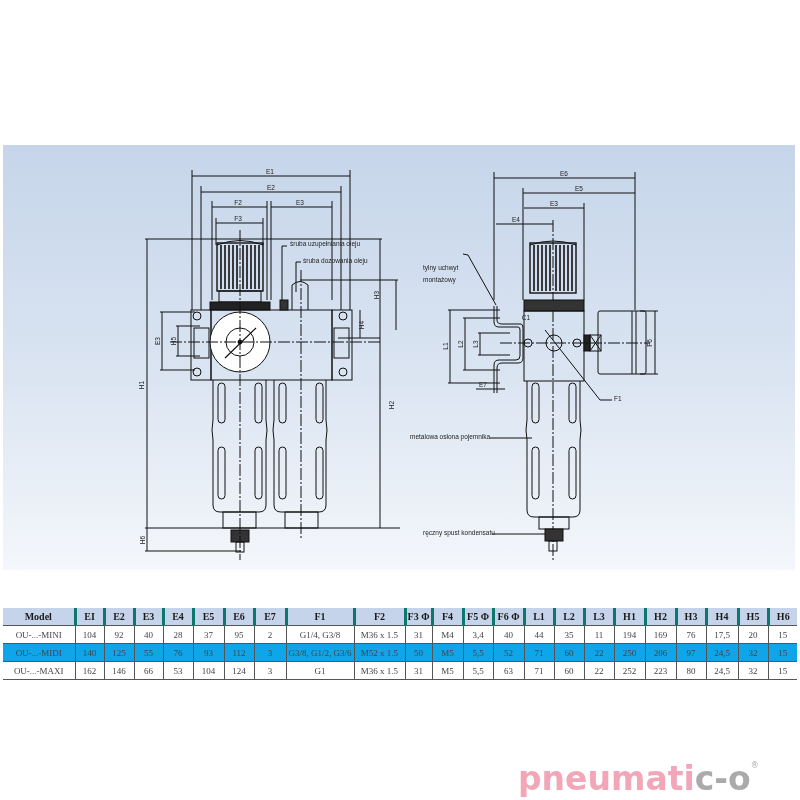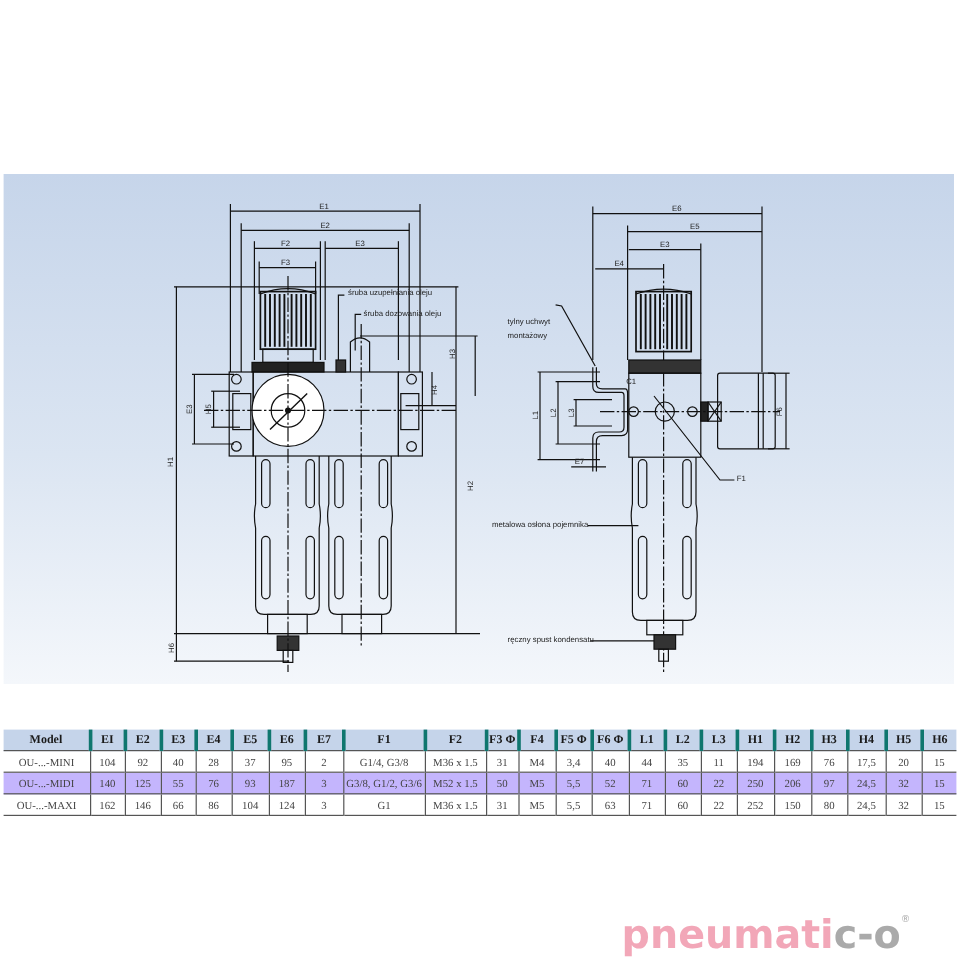--- a/index.html
+++ b/index.html
@@ -8,21 +8,21 @@
            background:linear-gradient(180deg,#c6d5ea 0%,#dbe5f2 55%,#f4f7fb 100%); }
   .drawing { position:absolute; left:0; top:0; width:800px; height:800px; }
   .drawing text { font-family:"Liberation Sans", sans-serif; fill:#222; }
   table.spec { position:absolute; left:3px; top:608px; width:794px; border-collapse:collapse;
                font-family:Liberation Serif, serif; font-size:9px; color:#444; table-layout:fixed; }
   table.spec th { background:#c5d4ea; color:#1a1a1a; font-weight:bold; font-size:10px; height:17px;
                   border-left:3px solid #0f766e; padding:0; text-align:center; }
   table.spec td { height:17px; border-left:1px solid #555; text-align:center; padding:0; white-space:nowrap; }
   table.spec th:first-child, table.spec td:first-child { border-left:none; }
   table.spec tr { border-bottom:1px solid #555; }
-  table.spec tr.alt td { background:#c4b5fd; }
+  table.spec tr.alt td { background:#0ea5e9; }
   .logo { position:absolute; left:518px; top:762px; font-family:"DejaVu Sans", sans-serif; font-weight:bold;
           font-size:33px; letter-spacing:0px; color:#f2a7b8; line-height:1; }
   .logo .co { color:#aaaaaa; }
   .logo .reg { font-size:8px; vertical-align:top; color:#aaa; font-weight:normal; }
 </style>
 </head>
 <body>
 
 <div class="panel"></div>
 
@@ -305,21 +305,21 @@
         <td>20</td>
       <td>15</td>
     </tr>
     <tr class="alt">
       <td>OU-...-MIDI</td>
         <td>140</td>
       <td>125</td>
         <td>55</td>
       <td>76</td>
         <td>93</td>
-      <td>187</td>
+      <td>112</td>
         <td>3</td>
       <td>G3/8, G1/2, G3/6</td>
         <td>M52 x 1.5</td>
       <td>50</td>
         <td>M5</td>
       <td>5,5</td>
         <td>52</td>
       <td>71</td>
         <td>60</td>
       <td>22</td>
@@ -328,35 +328,35 @@
         <td>97</td>
       <td>24,5</td>
         <td>32</td>
       <td>15</td>
     </tr>
     <tr>
       <td>OU-...-MAXI</td>
         <td>162</td>
       <td>146</td>
         <td>66</td>
-      <td>86</td>
+      <td>53</td>
         <td>104</td>
       <td>124</td>
         <td>3</td>
       <td>G1</td>
         <td>M36 x 1.5</td>
       <td>31</td>
         <td>M5</td>
       <td>5,5</td>
         <td>63</td>
       <td>71</td>
         <td>60</td>
       <td>22</td>
         <td>252</td>
-      <td>150</td>
+      <td>223</td>
         <td>80</td>
       <td>24,5</td>
         <td>32</td>
       <td>15</td>
     </tr>
   </tbody>
 </table>
 
 <div class="logo">
   <span>pneumati</span><span class="co">c-o</span><span class="reg">®</span>

